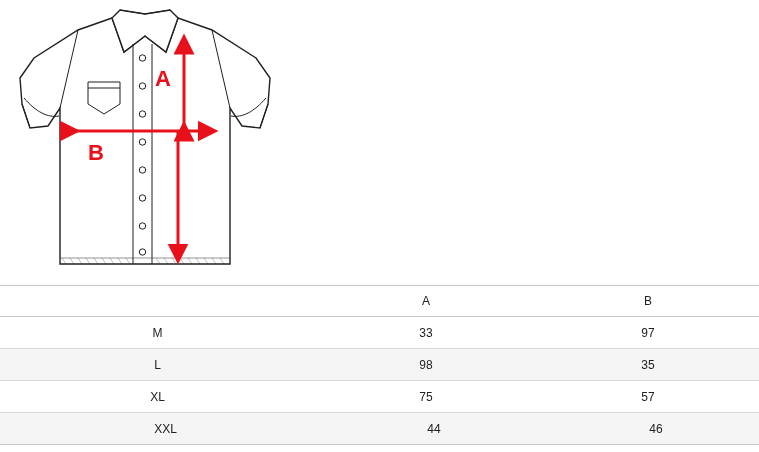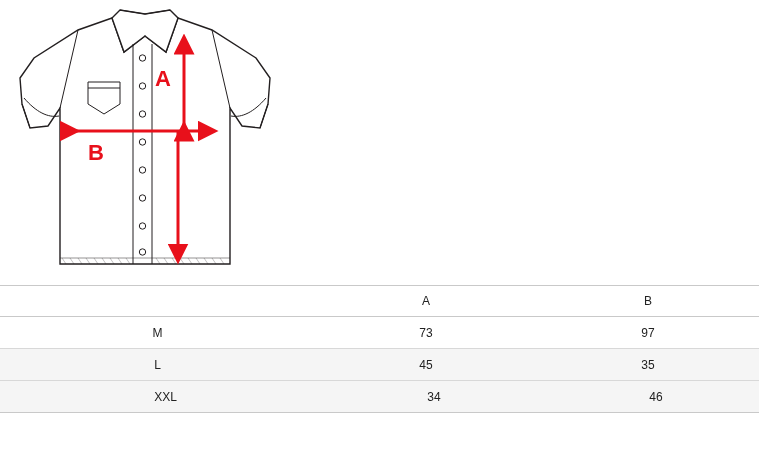--- a/index.html
+++ b/index.html
@@ -193,29 +193,34 @@
     <thead>
       <tr>
         <th class="col-size"></th>
         <th class="col-a">A</th>
         <th class="col-b">B</th>
       </tr>
     </thead>
     <tbody>
       <tr>
         <td>M</td>
-        <td>73</td>
+        <td>33</td>
         <td>97</td>
       </tr>
       <tr class="alt">
         <td>L</td>
-        <td>45</td>
+        <td>98</td>
         <td>35</td>
+      </tr>
+      <tr>
+        <td>XL</td>
+        <td>75</td>
+        <td>57</td>
       </tr>
       <tr class="alt">
         <td>XXL</td>
-        <td>34</td>
+        <td>44</td>
         <td>46</td>
       </tr>
     </tbody>
   </table>
 
 </div>
 
 </body></html>

